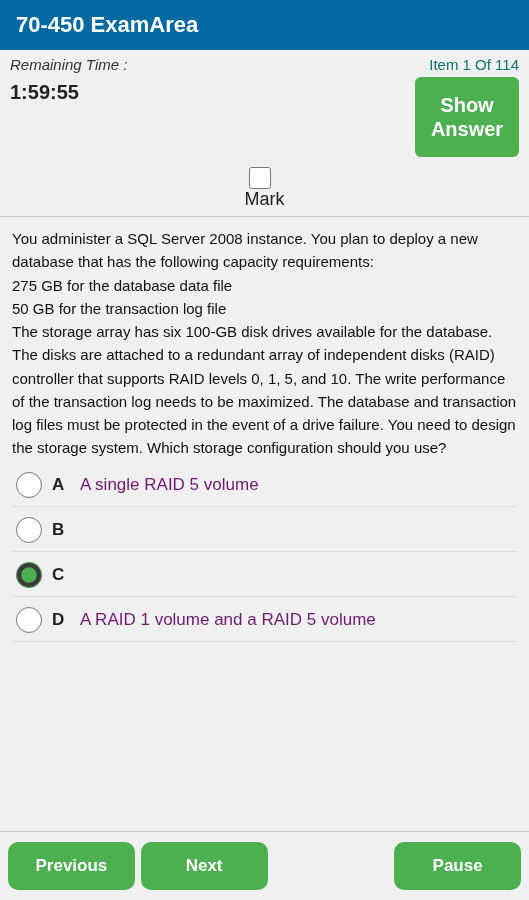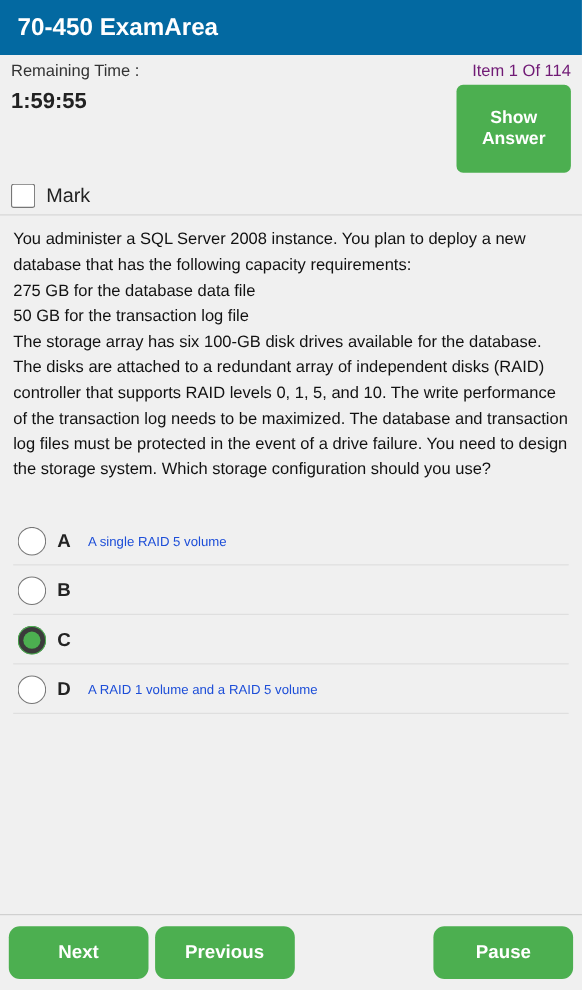--- a/index.html
+++ b/index.html
@@ -28,24 +28,25 @@
     #meta-row {
       display: flex;
       justify-content: space-between;
       align-items: center;
       padding: 6px 10px 2px 10px;
       background: #f0f0f0;
     }
     #remaining-label {
       font-size: 15px;
       color: #333;
+      font-style: italic;
     }
     #item-info {
       font-size: 15px;
-      color: #701a75;
+      color: #0f766e;
     }
 
     
     #timer-row {
       display: flex;
       align-items: flex-start;
       justify-content: space-between;
       padding: 2px 10px 6px 10px;
       background: #f0f0f0;
     }
@@ -53,36 +54,37 @@
       font-size: 20px;
       font-weight: bold;
       color: #222;
       padding-top: 4px;
     }
     #show-answer-btn {
       background: #4caf50;
       color: white;
       border: none;
       border-radius: 6px;
-      font-size: 16px;
+      font-size: 20px;
       font-weight: bold;
       padding: 10px 14px;
       cursor: pointer;
       width: 104px;
       height: 80px;
       text-align: center;
       line-height: 1.2;
     }
 
     
     #mark-row {
       display: flex;
       align-items: center;
       padding: 4px 10px 6px 10px;
       background: #f0f0f0;
+      flex-direction: column;
     }
     #mark-checkbox {
       width: 22px;
       height: 22px;
       margin-right: 10px;
       cursor: pointer;
       accent-color: #4caf50;
     }
     #mark-label {
       font-size: 18px;
@@ -100,21 +102,21 @@
     #question-area {
       flex: 1;
       overflow-y: auto;
       padding: 10px 12px 6px 12px;
       background: #f0f0f0;
     }
     #question-text {
       font-size: 15px;
       color: #111;
       line-height: 1.55;
-      margin-bottom: 32px;
+      margin-bottom: 4px;
     }
 
     
     .option-row {
       display: flex;
       align-items: center;
       padding: 8px 4px;
       margin-bottom: 2px;
       border-bottom: 1px solid #ddd;
     }
@@ -128,22 +130,22 @@
     }
     .option-letter {
       font-size: 17px;
       font-weight: bold;
       color: #222;
       margin-right: 12px;
       width: 16px;
       flex-shrink: 0;
     }
     .option-text {
-      font-size: 12px;
-      color: #1d4ed8;
+      font-size: 17px;
+      color: #701a75;
     }
 
     
     #bottom-nav {
       display: flex;
       background: #f0f0f0;
       padding: 10px 8px;
       gap: 6px;
       border-top: 1px solid #ccc;
     }
@@ -208,17 +210,17 @@
       </div>
       <div class="option-row">
         <input type="radio" name="answer" class="option-radio" style="">
         <span class="option-letter">D</span>
         <span class="option-text">A RAID 1 volume and a RAID 5 volume</span>
       </div>
     </div>
 </div>
 
 <div id="bottom-nav">
+  <button class="nav-btn">Previous</button>
   <button class="nav-btn">Next</button>
-  <button class="nav-btn">Previous</button>
   <div class="nav-btn-spacer"></div>
   <button class="nav-btn">Pause</button>
 </div>
 
 </body></html>

